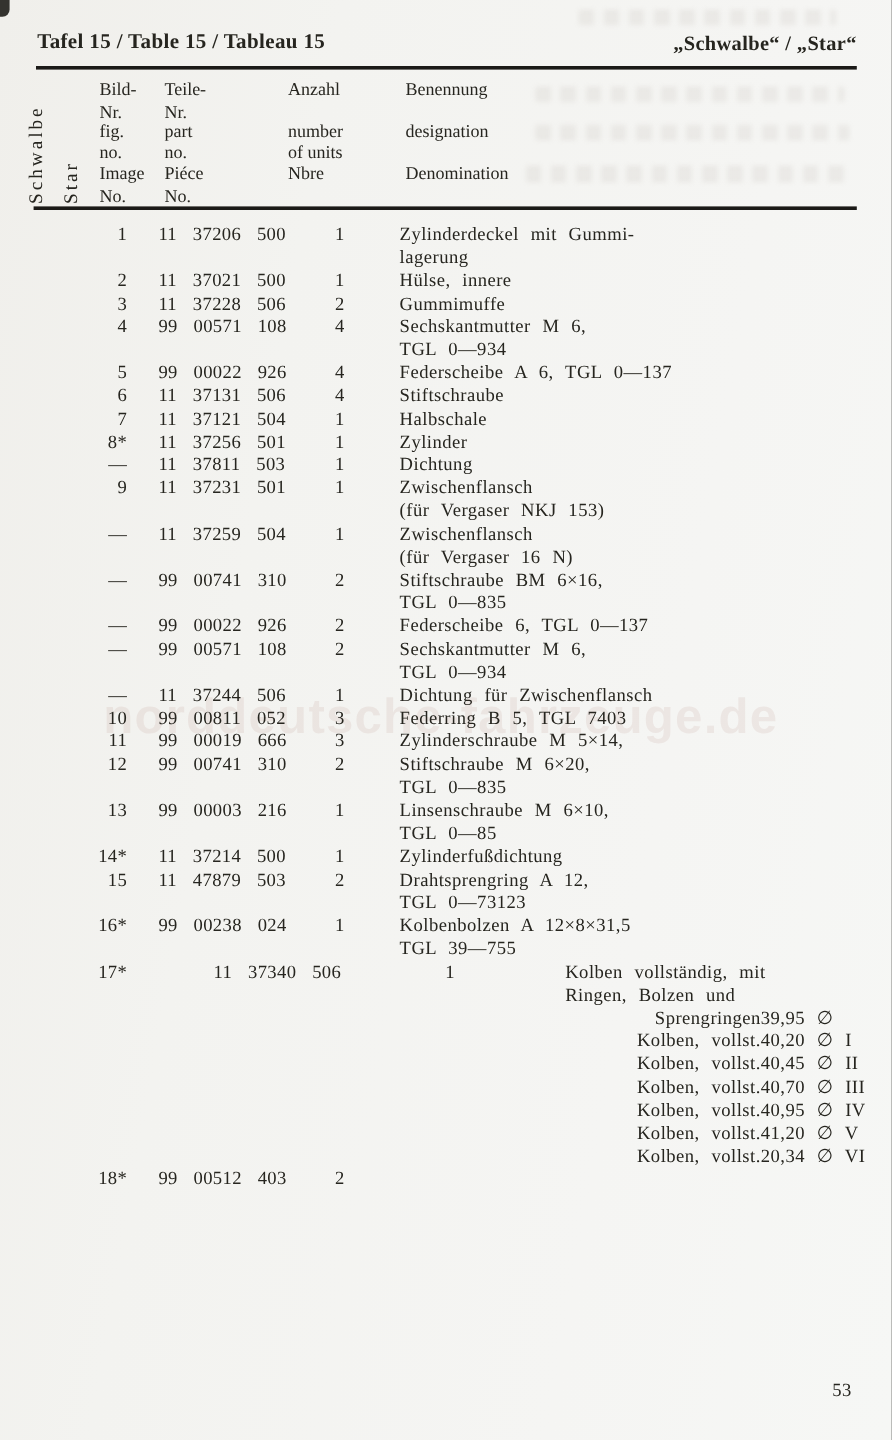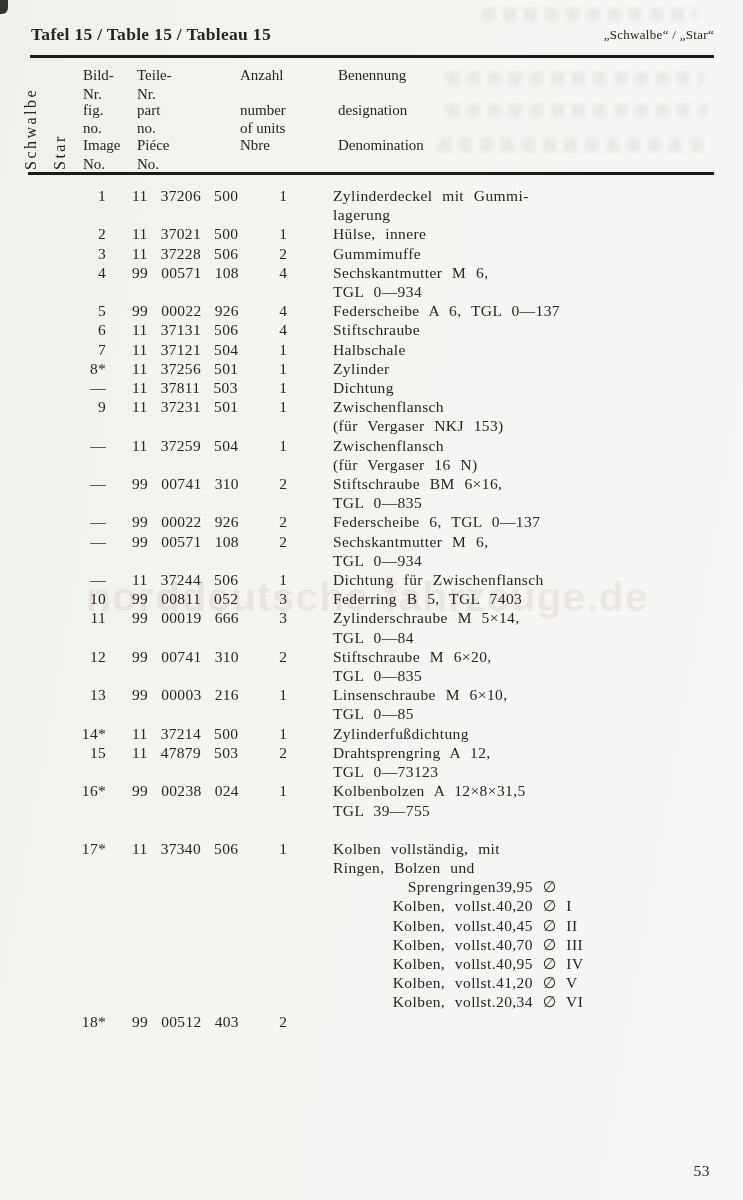--- a/index.html
+++ b/index.html
@@ -16,45 +16,45 @@
   .corner-mark{position:absolute;left:0;top:0;width:8px;height:14px;background:#34332f;border-bottom-right-radius:6px;filter:blur(.6px);}
   .ghost{position:absolute;filter:blur(2px);opacity:.55;background:repeating-linear-gradient(90deg,rgba(158,148,138,.22) 0 13px,rgba(158,148,138,0) 13px 21px);border-radius:2px;}
   .watermark{
     position:absolute;left:86px;top:574px;width:580px;
     font-family:"Liberation Sans",sans-serif;
     font-size:41px;letter-spacing:1px;font-weight:bold;
     color:#b98f86;opacity:.14;white-space:nowrap;
   }
   
   .title-left{position:absolute;left:31px;top:24px;font-size:17.5px;font-weight:bold;letter-spacing:.3px;}
-  .title-right{position:absolute;right:29px;top:27px;font-size:13px;font-weight:normal;letter-spacing:.3px;}
+  .title-right{position:absolute;right:29px;top:27px;font-size:17px;font-weight:bold;letter-spacing:.3px;}
   .rule{position:absolute;left:30px;right:29px;background:#1b1a17;}
   .rule-1{top:55px;height:2.5px;}
   .rule-2{top:172px;height:3px;left:28px;}
   .vlabel{
     position:absolute;
     writing-mode:vertical-rl;transform:rotate(180deg);
     font-size:16px;letter-spacing:2.5px;white-space:nowrap;
   }
   .vlabel-schwalbe{left:22px;top:82px;height:88px;}
   .vlabel-star{left:51px;top:122px;height:48px;}
   .hlabel{position:absolute;font-size:15px;line-height:18px;white-space:nowrap;}
   .hl-qty{left:240px;width:90px;}
   
   .tbody{position:absolute;left:62px;top:186px;right:18px;font-size:15.5px;}
   .row{display:flex;align-items:flex-start;line-height:19.2px;}
-  .row.gap-before{margin-top:19px;}
+  .row.gap-before{gap:46px;}
   .c-fig{flex:none;width:44px;text-align:right;letter-spacing:.3px;}
   .c-part{flex:none;width:131px;margin-left:26px;word-spacing:9px;letter-spacing:.3px;}
   .c-qty{flex:none;width:40px;text-align:center;}
   .c-desc{flex:1;margin-left:30px;letter-spacing:.4px;word-spacing:5.5px;}
   .dline{display:flex;text-align:right;}
   .dl-left{flex:none;width:163px;}
   .dl-right{flex:none;}
-  .page-number{position:absolute;right:33px;bottom:20px;font-size:15.5px;letter-spacing:.5px;margin-left:17px;}
+  .page-number{position:absolute;right:33px;bottom:32px;font-size:15.5px;letter-spacing:.5px;margin-left:17px;}
 </style>
 </head>
 <body>
 
 <div class="page">
 
   <div class="corner-mark"></div>
   <div class="ghost" style="left:482px;top:8px;width:215px;height:13px;"></div>
   <div class="ghost" style="left:446px;top:72px;width:258px;height:13px;"></div>
   <div class="ghost" style="left:446px;top:104px;width:262px;height:13px;"></div>
@@ -230,21 +230,20 @@
         <div class="c-desc">
           <div class="dline">Federring B 5, TGL 7403</div>
         </div>
       </div>
       <div class="row">
         <div class="c-fig">11</div>
         <div class="c-part">99 00019 666</div>
         <div class="c-qty">3</div>
         <div class="c-desc">
           <div class="dline">Zylinderschraube M 5×14,</div>
-          <div class="dline">TGL 0—84</div>
         </div>
       </div>
       <div class="row">
         <div class="c-fig">12</div>
         <div class="c-part">99 00741 310</div>
         <div class="c-qty">2</div>
         <div class="c-desc">
           <div class="dline">Stiftschraube M 6×20,</div>
           <div class="dline">TGL 0—835</div>
         </div>

